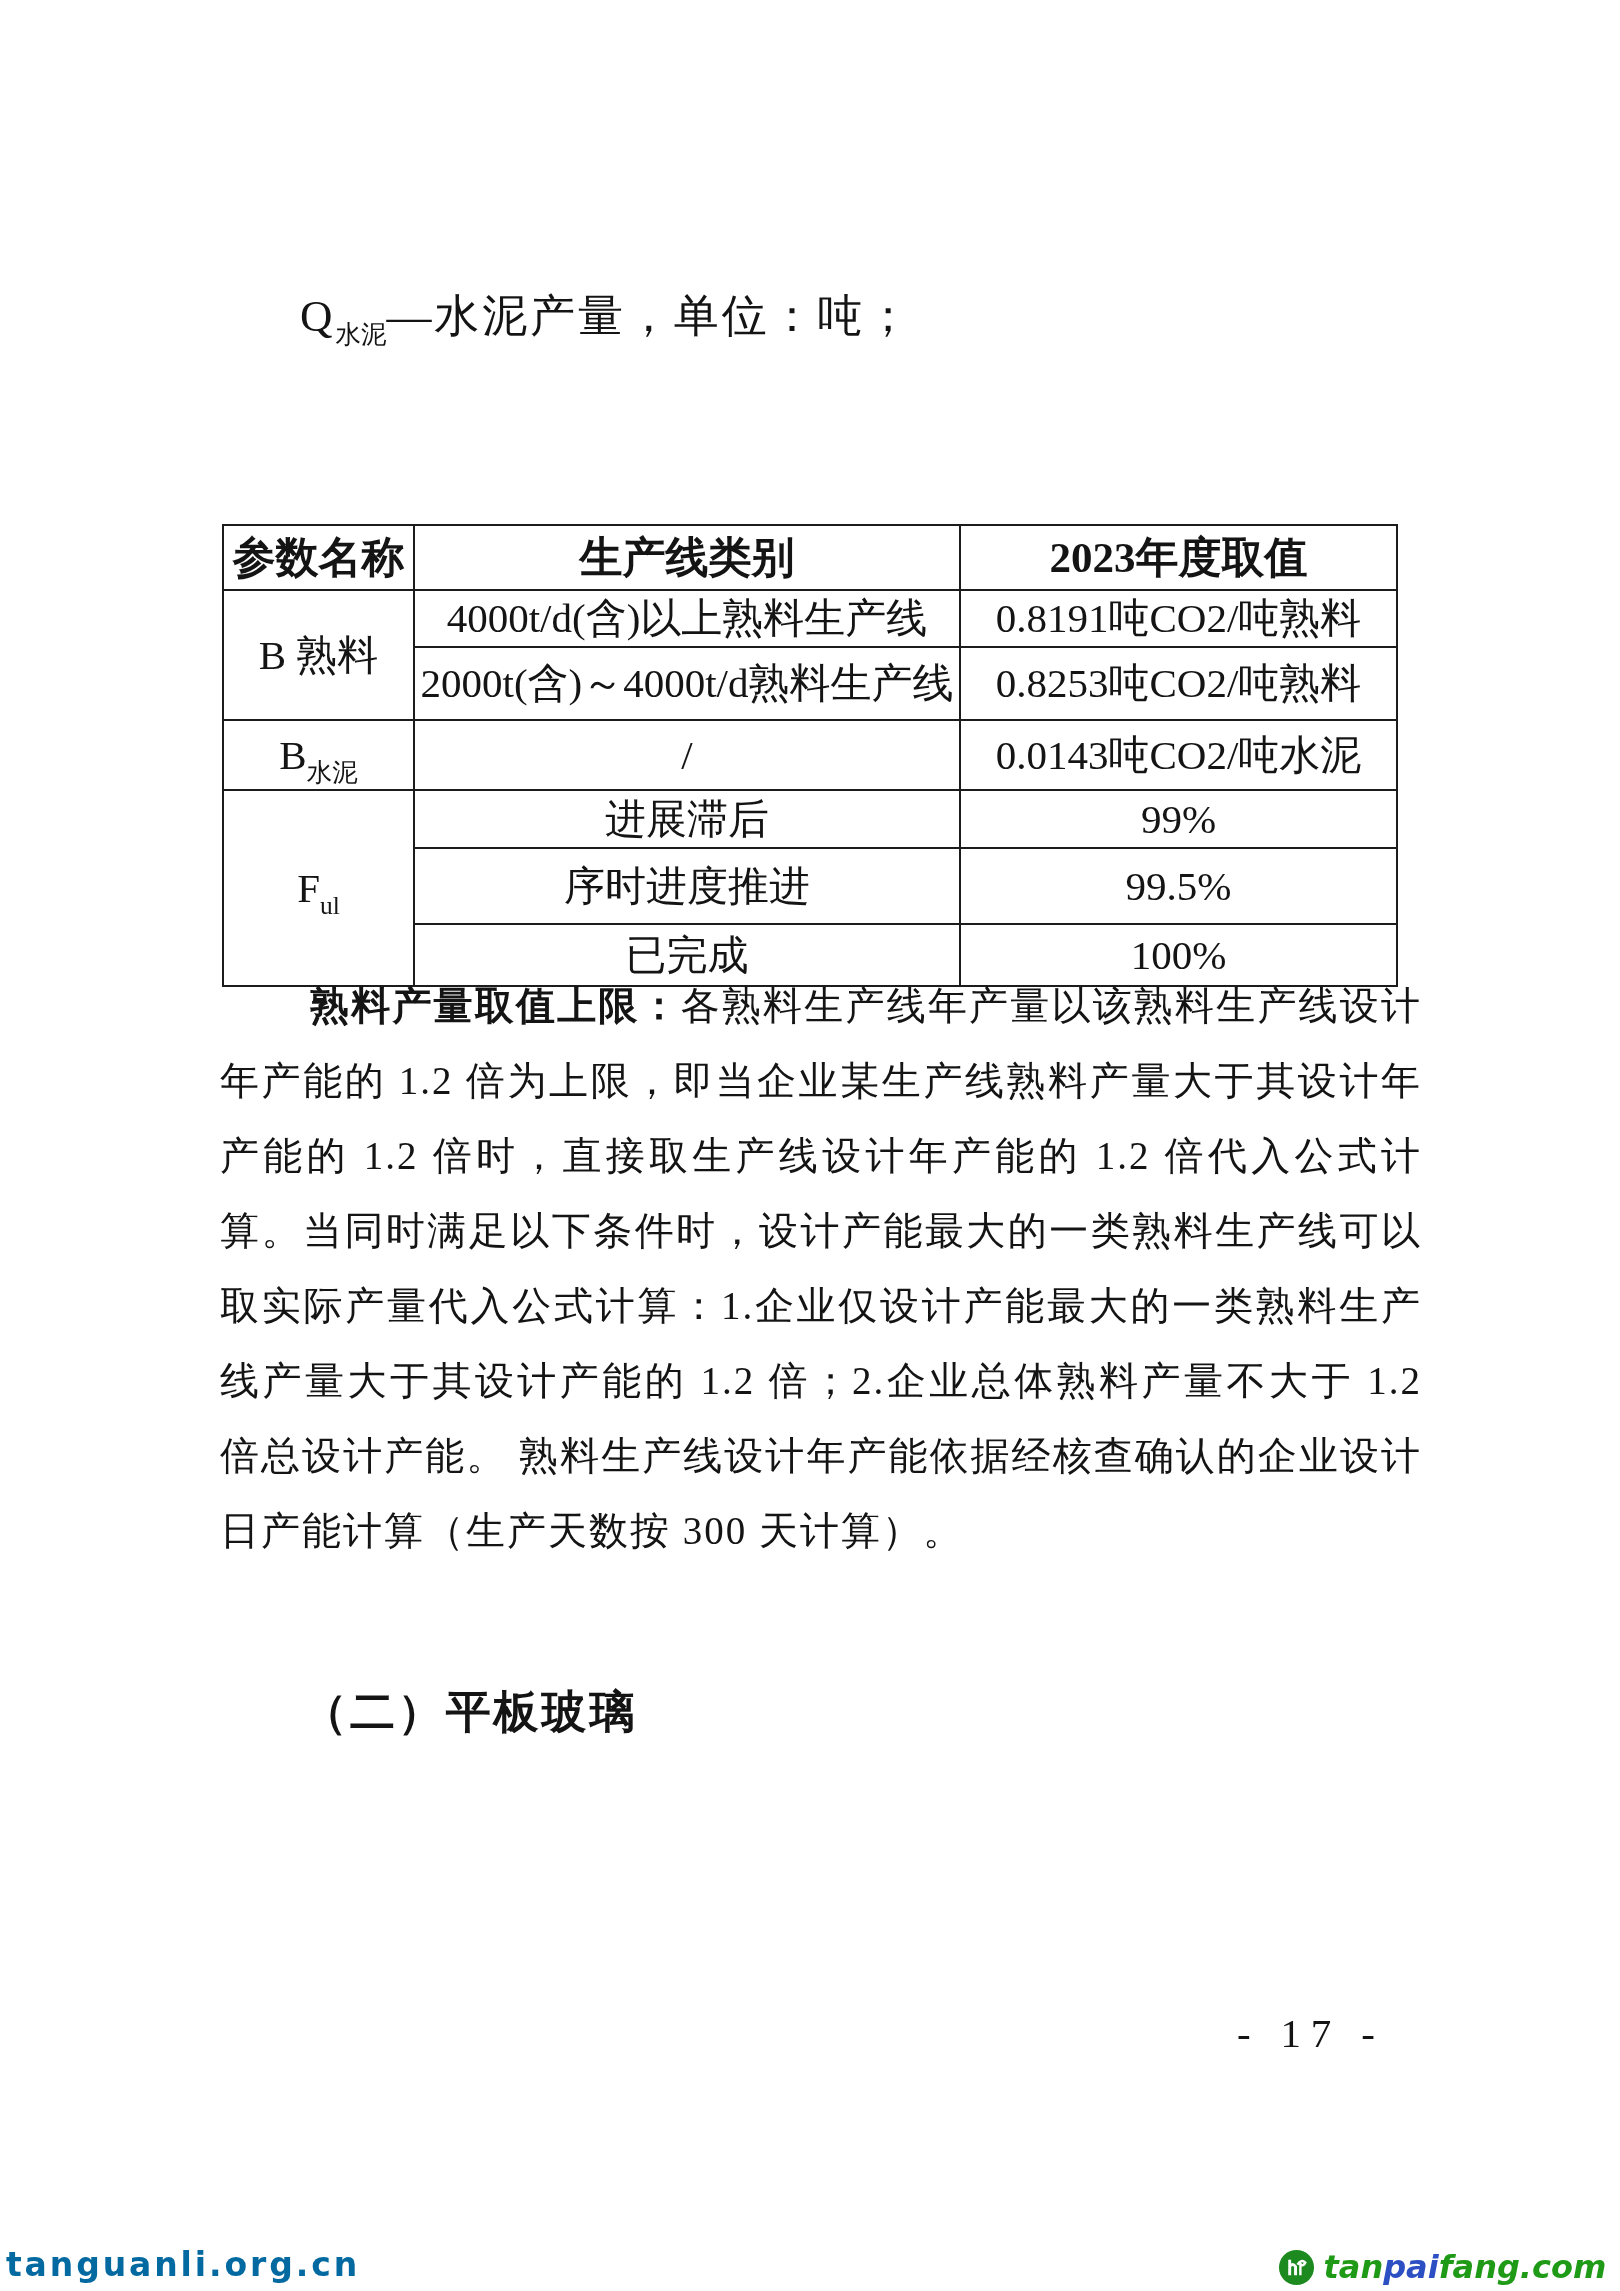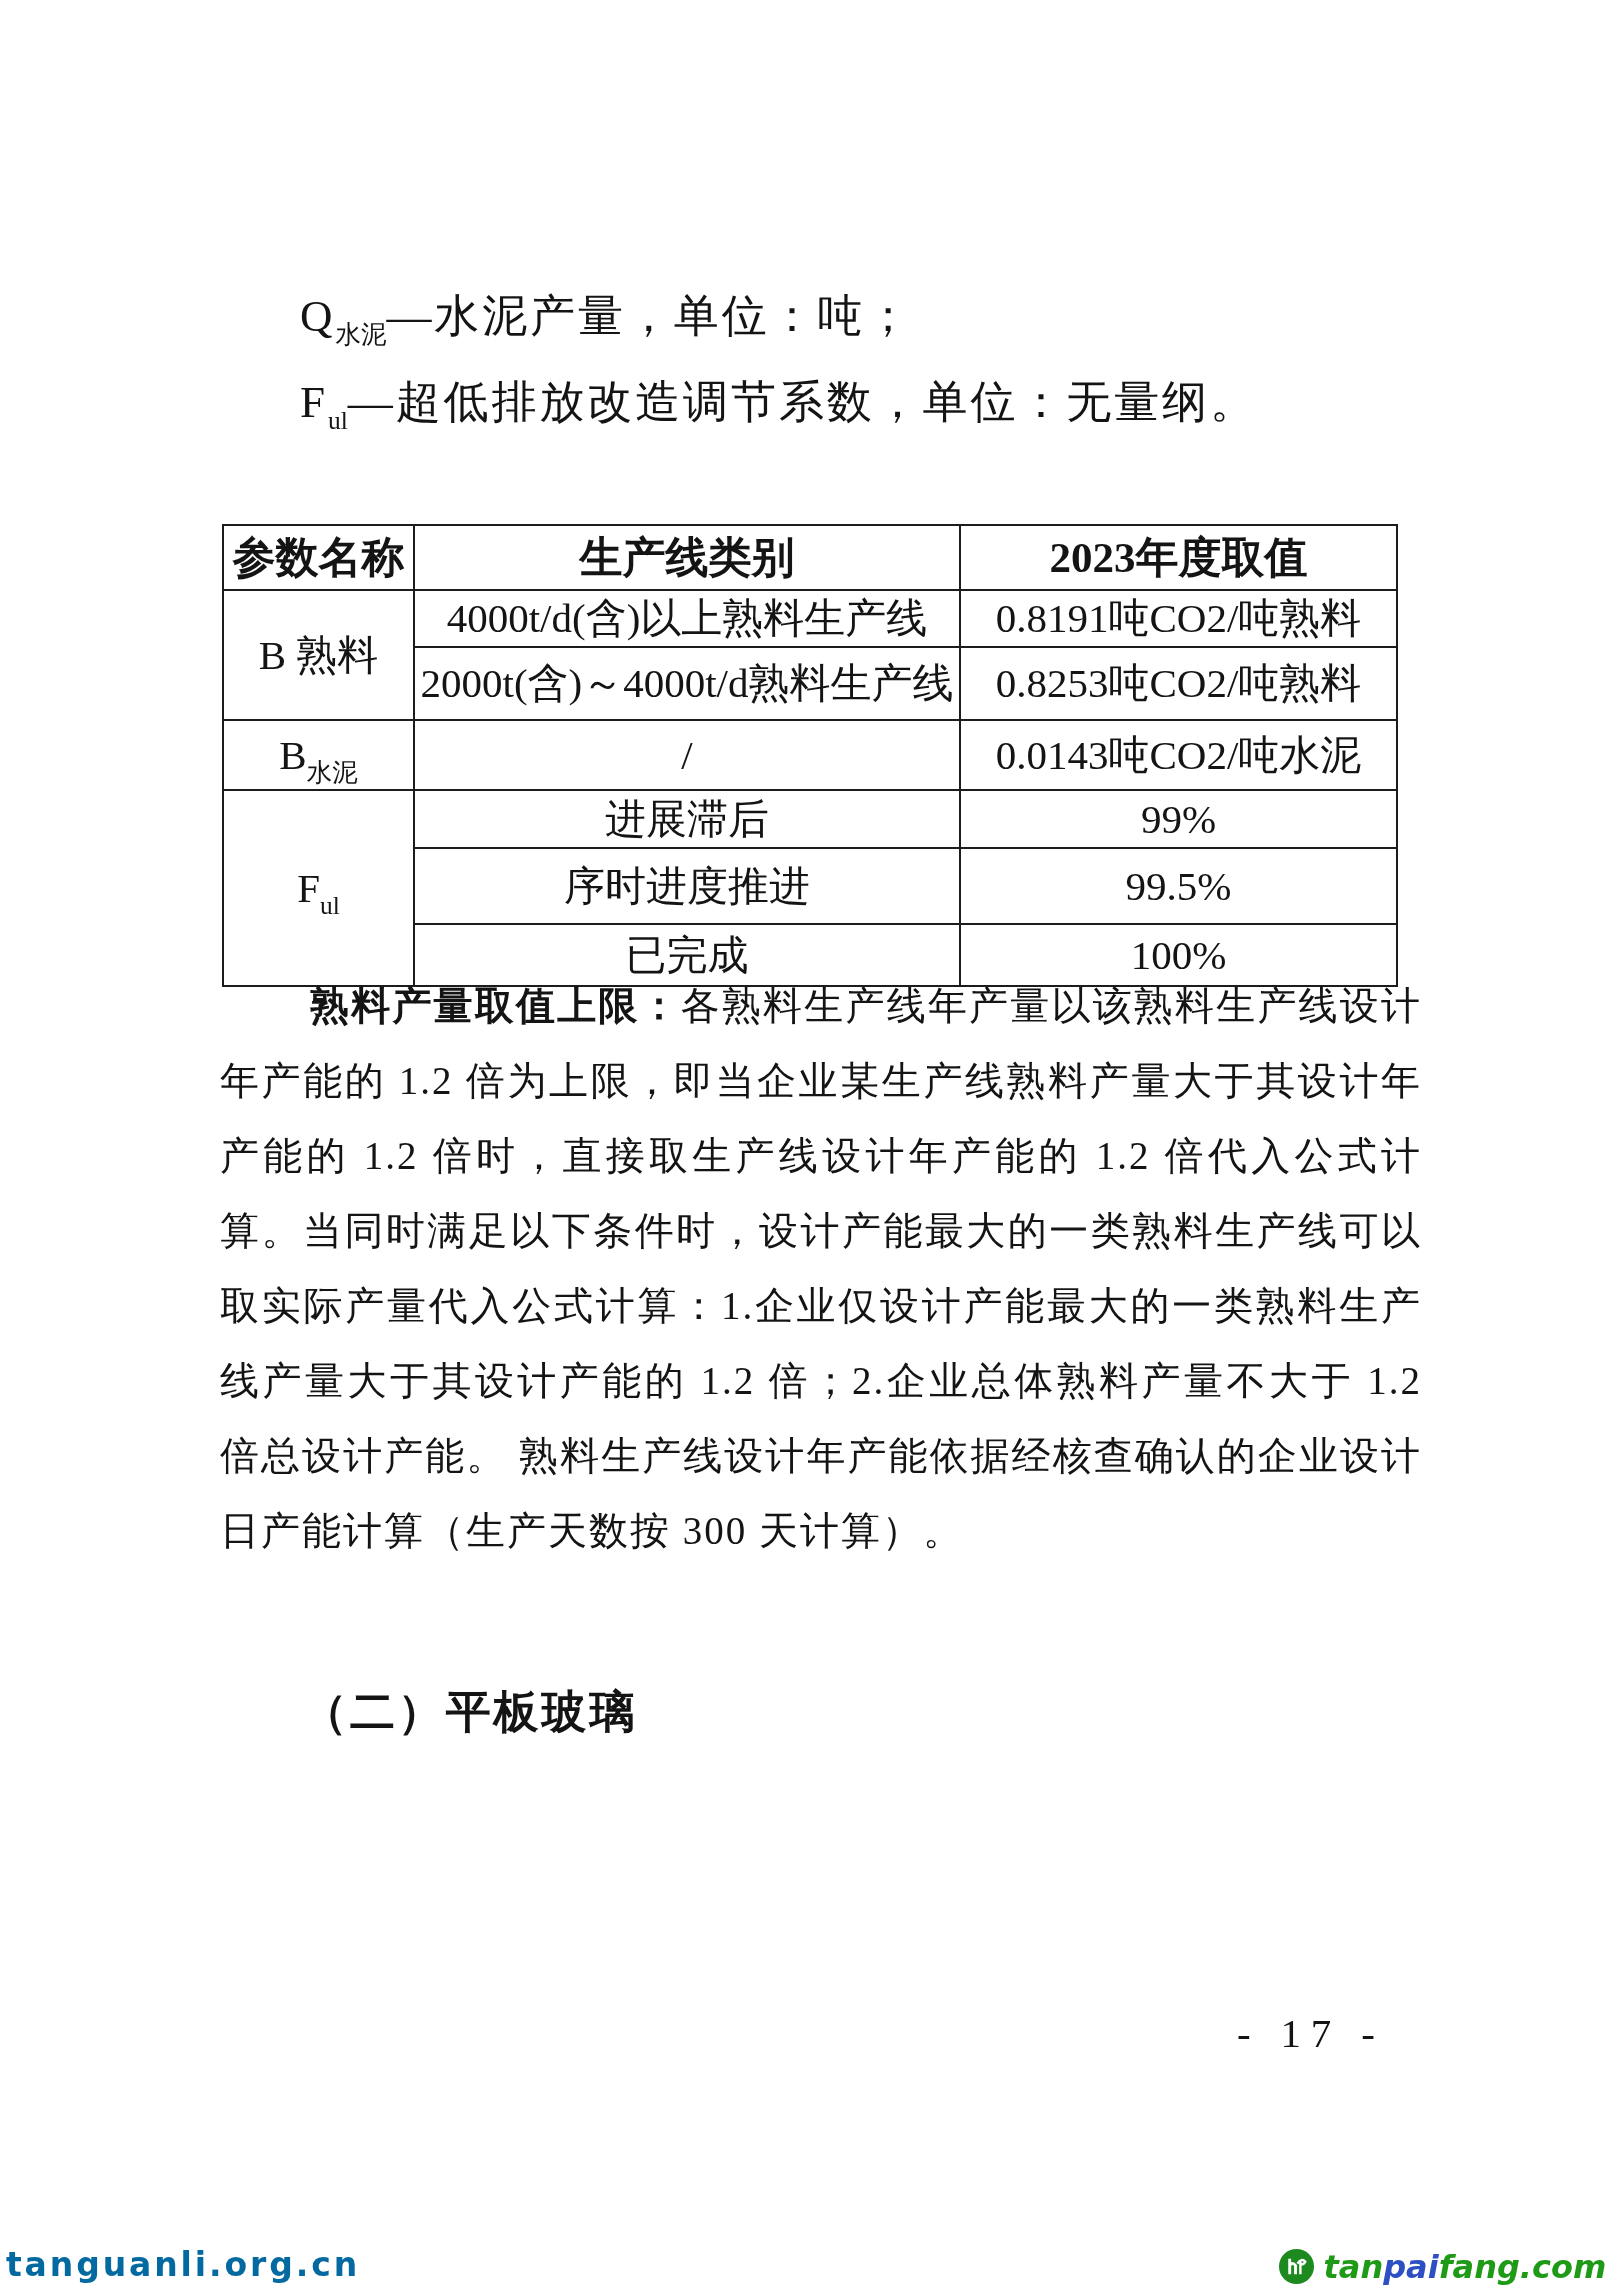--- a/index.html
+++ b/index.html
@@ -60,41 +60,38 @@
     font-size:41px; letter-spacing:9.8px; white-space:nowrap;
   }
   .watermark-left {
     position:absolute; left:5.9px; top:2245px;
     font-family:"DejaVu Sans","Liberation Sans",sans-serif;
     font-weight:bold; font-size:33px; letter-spacing:2.9px;
     color:#0369a1; white-space:nowrap;
   }
   .logo {
     position:absolute; right:13.7px; top:2248px;
-    display:flex; gap:8.8px;
+    display:flex; align-items:center; gap:8.8px;
     font-family:"DejaVu Sans","Liberation Sans",sans-serif;
     font-weight:bold; font-style:italic;
     font-size:32px; white-space:nowrap;
   }
   .logo .seg-green { color:#1f9a16; }
   .logo .seg-blue  { color:#2d4fc4; }
   .logo svg { display:block; }
 </style>
 </head>
 <body>
 
 <div class="page">
 
   <div class="def-line" style="top:286px;">
     <span>Q</span><sub>水泥</sub><span>—水泥产量，单位：吨；</span>
   </div>
 
-  <div class="def-line" style="top:372px;">
-    <span>F</span><sub>ul</sub><span>—超低排放改造调节系数，单位：无量纲。</span>
-  </div>
 
 
   <table class="param-table">
     <colgroup>
       <col style="width:191px">
         <col style="width:546px">
         <col style="width:437px">
     </colgroup>
     <tbody>
         <tr class="r-hd">

